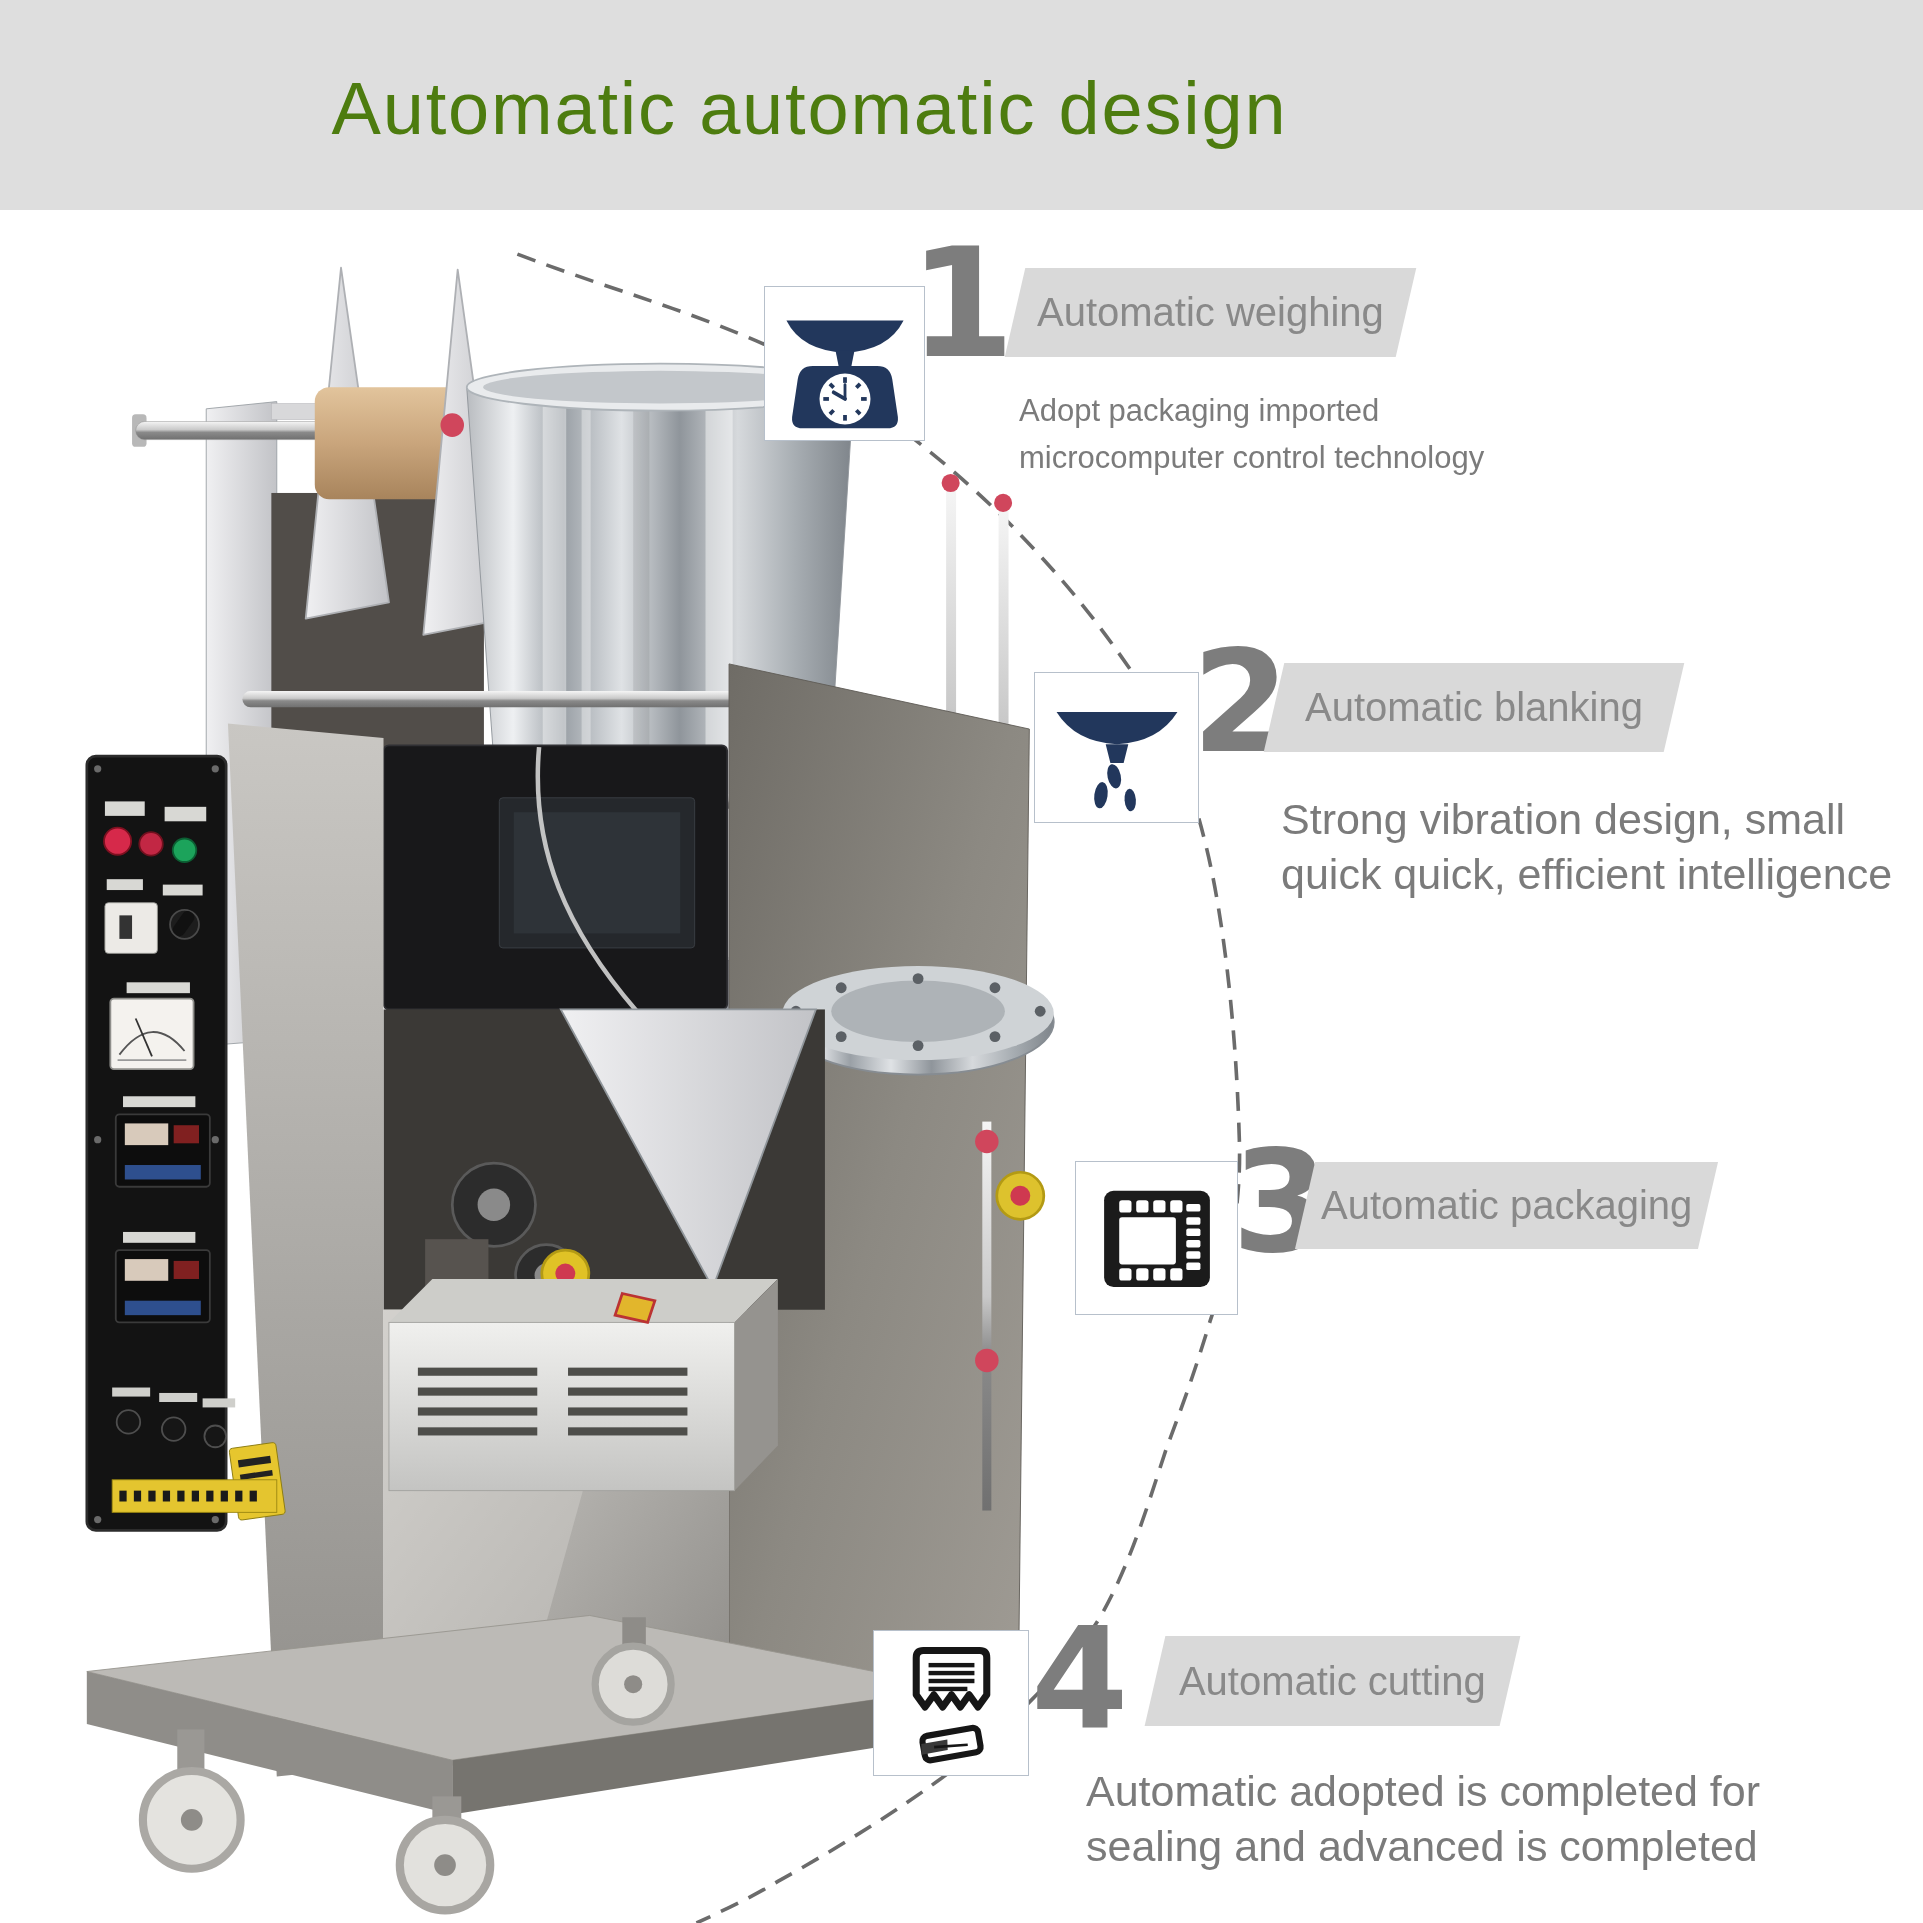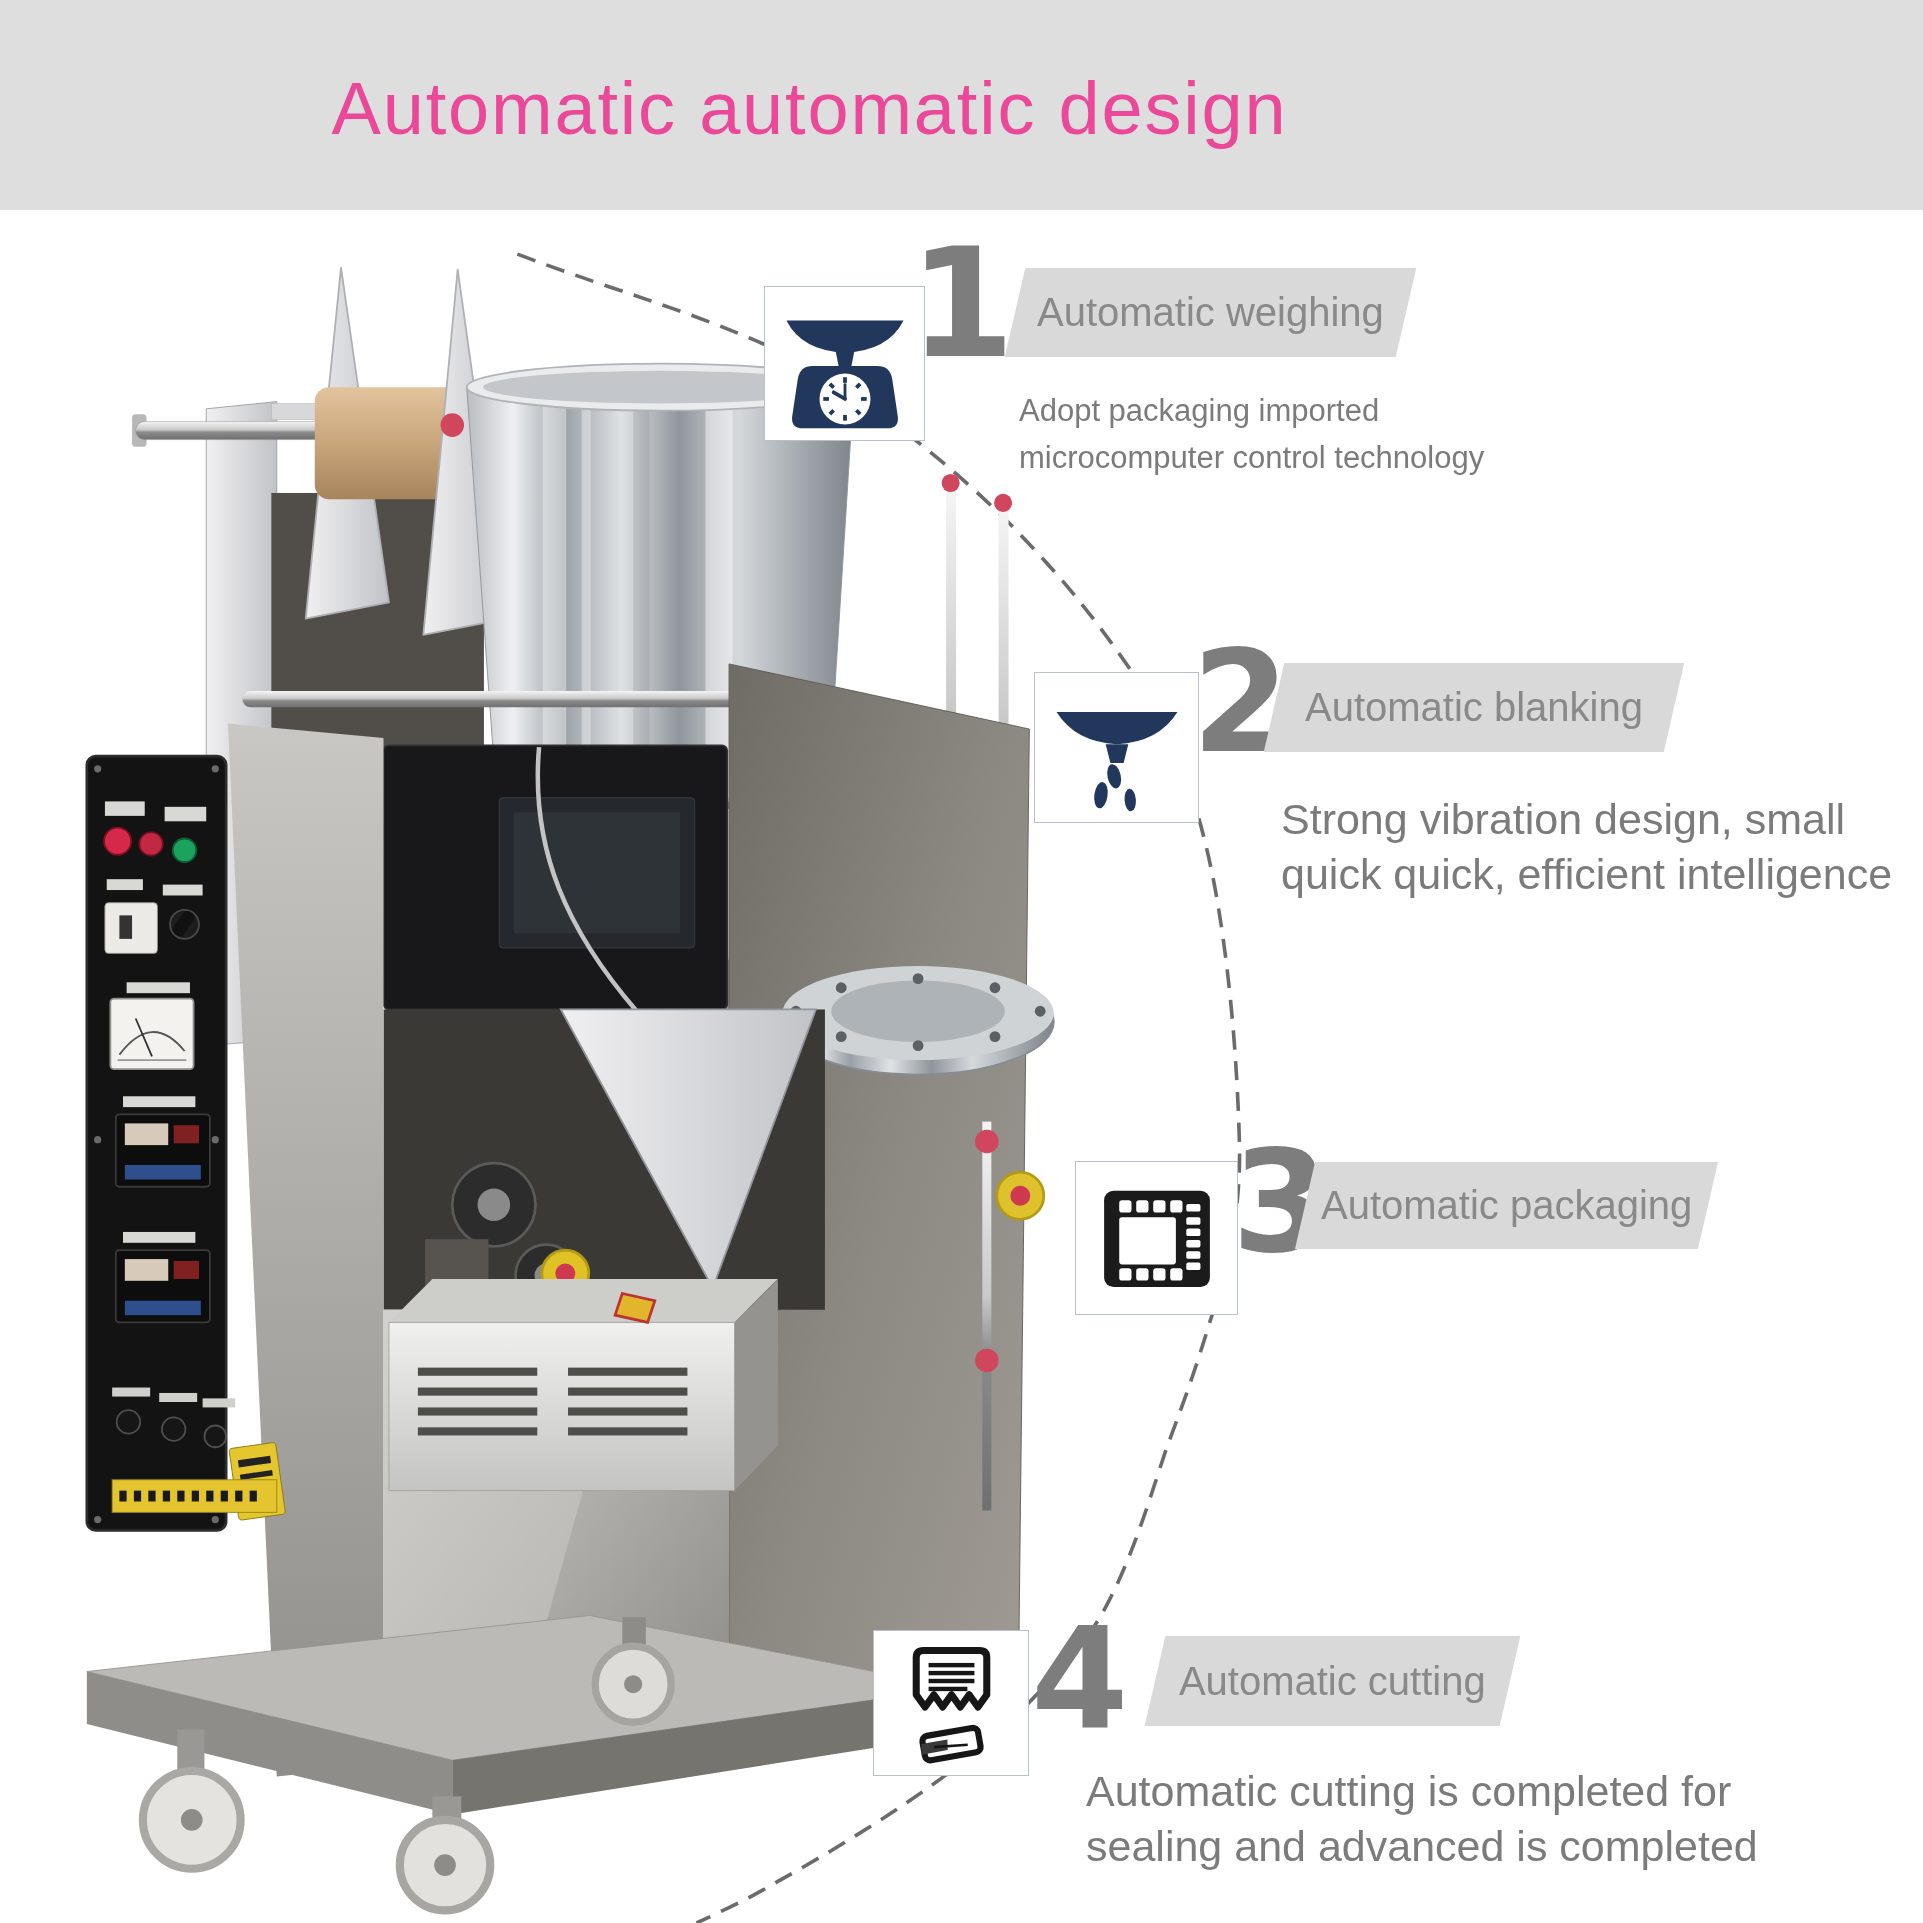--- a/index.html
+++ b/index.html
@@ -7,21 +7,21 @@
     position:relative;width:1923px;height:1923px;overflow:hidden;
     background:#ffffff;font-family:"Liberation Sans",sans-serif;
   }
   .scene{position:absolute;left:0;top:0;}
   .header-band{
     position:absolute;left:0;top:0;width:1923px;height:210px;
     background:#dedede;
   }
   .page-title{
     position:absolute;left:0;top:54px;width:1619px;height:109px;
-    text-align:center;font-size:74px;line-height:109px;color:#ec4899;
+    text-align:center;font-size:74px;line-height:109px;color:#4d7c0f;
     letter-spacing:1.8px;font-weight:400;
   }
   .icon-box{
     position:absolute;background:#ffffff;border:1.8px solid #b7c0cb;
     box-sizing:border-box;display:flex;align-items:center;justify-content:center;
   }
   .step-number{
     position:absolute;color:#7d7d7d;font-weight:700;line-height:1;
     font-family:"DejaVu Sans","Liberation Sans",sans-serif;
   }
@@ -382,18 +382,18 @@
         <rect x="54" y="112" width="30" height="12" fill="#3a3a3a" transform="skewX(-8)"></rect>
         <line x1="52" y1="118" x2="90" y2="122" stroke="#161616" stroke-width="3"></line>
       </g>
     </svg>
   </div>
   <div class="step-number" style="left:1031px;top:1610px;font-size:140px;">4</div>
   <div class="banner" style="left:1155px;top:1636px;width:355px;height:90px;">
     <span>Automatic cutting</span>
   </div>
   <div class="desc d4" style="left:1086px;top:1764px;">
-    <div>Automatic cutting is completed for</div>
+    <div>Automatic adopted is completed for</div>
     <div>sealing and advanced is completed</div>
   </div>
 
 </div>
 
 
 </body></html>

